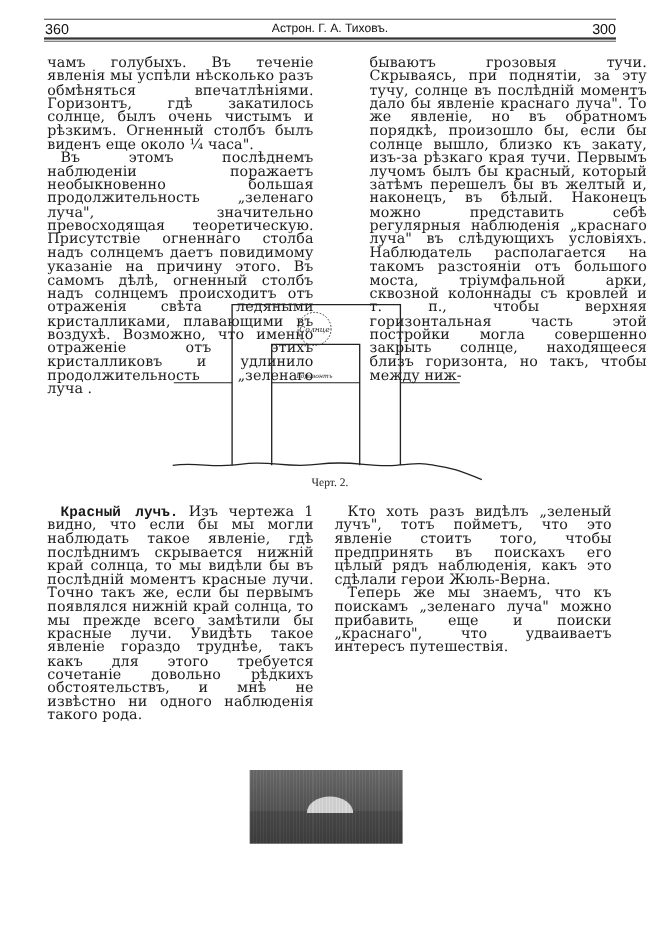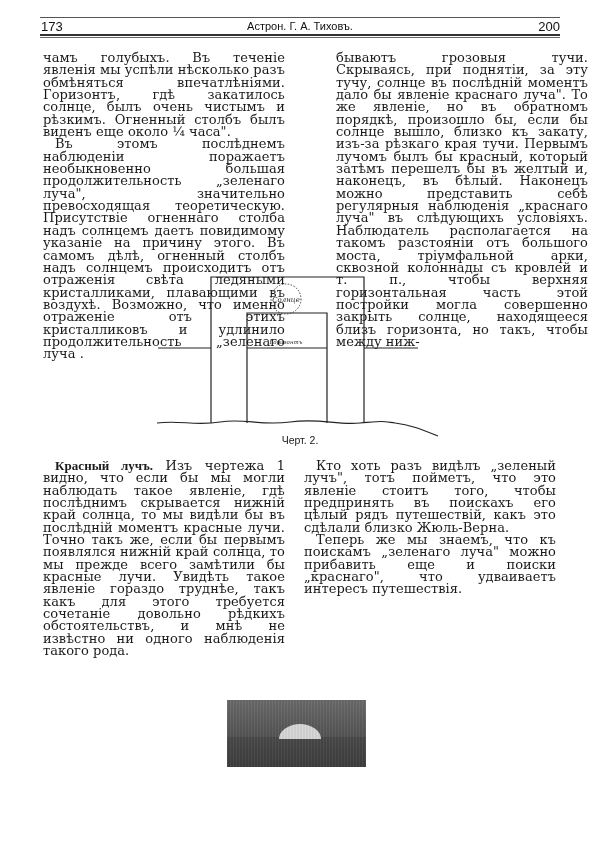--- a/index.html
+++ b/index.html
@@ -13,38 +13,38 @@
   .pn.left { left: 41px; }
   .pn.right { right: 40px; }
   .running-head { position: absolute; top: 20px; left: 0; width: 600px; text-align: center;
                   font-family: "Liberation Sans", sans-serif; font-size: 11px; color: #111; }
   .col { position: absolute; width: 242px; font-size: 13px; line-height: 12.35px;
          text-align: justify; letter-spacing: 0.05px; }
   .col.left { left: 43px; }
   .col.right { left: 304px; width: 252px; }
   .col p { margin: 0; }
   .col p.indent { text-indent: 12px; }
-  .col .run-in { font-family: Liberation Serif, serif; font-weight: bold; }
+  .col .run-in { font-family: Liberation Mono, monospace; font-weight: bold; }
   .figure { position: absolute; left: 150px; top: 270px; width: 300px; height: 180px; }
   .caption { position: absolute; top: 434px; left: 0; width: 600px; text-align: center;
-             font-family: Liberation Sans, sans-serif; font-size: 10.5px; }
+             font-family: Liberation Serif, serif; font-size: 10.5px; }
   .photo { position: absolute; left: 227px; top: 700px; width: 139px; height: 67px;
            background: linear-gradient(#6b6b6b, #555 55%, #4a4a4a 56%, #3e3e3e); }
   .photo .sun { position: absolute; left: 52px; top: 24px; width: 42px; height: 15px;
                 background: #d8d8d8; border-radius: 50% 50% 0 0 / 100% 100% 0 0; }
   .photo .grain { position: absolute; inset: 0;
                   background: repeating-linear-gradient(90deg, rgba(255,255,255,0.04) 0 1px, rgba(0,0,0,0.05) 1px 3px); }
 </style>
 </head>
 <body>
 
 <div class="rule r1"></div>
-<div class="pn left">173</div>
+<div class="pn left">360</div>
 <div class="running-head">Астрон. Г. А. Тиховъ.</div>
-<div class="pn right">200</div>
+<div class="pn right">300</div>
 <div class="rule r2"></div>
 <div class="rule r3"></div>
 
 <div class="col left" style="top:52px;">
   <p>чамъ голубыхъ. Въ теченіе явленія мы успѣли нѣсколько разъ обмѣняться впечатлѣніями. Горизонтъ, гдѣ закатилось солнце, былъ очень чистымъ и рѣзкимъ. Огненный столбъ былъ виденъ еще около ¼ часа".</p>
   <p class="indent">Въ этомъ послѣднемъ наблюденіи поражаетъ необыкновенно большая продолжительность „зеленаго луча", значительно превосходящая теоретическую. Присутствіе огненнаго столба надъ солнцемъ даетъ повидимому указаніе на причину этого. Въ самомъ дѣлѣ, огненный столбъ надъ солнцемъ происходитъ отъ отраженія свѣта ледяными кристалликами, плавающими въ воздухѣ. Возможно, что именно отраженіе отъ этихъ кристалликовъ и удлинило продолжительность „зеленаго луча .</p>
 </div>
 
 <div class="col right" style="top:52px;margin-left:32px;">
   <p>бываютъ грозовыя тучи. Скрываясь, при поднятіи, за эту тучу, солнце въ послѣдній моментъ дало бы явленіе краснаго луча". То же явленіе, но въ обратномъ порядкѣ, произошло бы, если бы солнце вышло, близко къ закату, изъ-за рѣзкаго края тучи. Первымъ лучомъ былъ бы красный, который затѣмъ перешелъ бы въ желтый и, наконецъ, въ бѣлый. Наконецъ можно представить себѣ регулярныя наблюденія „краснаго луча" въ слѣдующихъ условіяхъ. Наблюдатель располагается на такомъ разстояніи отъ большого моста, тріумфальной арки, сквозной колоннады съ кровлей и т. п., чтобы верхняя горизонтальная часть этой постройки могла совершенно закрыть солнце, находящееся близъ горизонта, но такъ, чтобы между ниж-</p>
@@ -69,20 +69,20 @@
     <path d="M7,153 C30,150 45,156 70,152 S110,156 140,152 S185,155 210,153 S230,151 245,153 S268,158 288,166" fill="none" stroke="#222" stroke-width="1.2"></path>
   </svg>
 </div>
 <div class="caption">Черт. 2.</div>
 
 <div class="col left" style="top:460px;">
   <p class="indent"><span class="run-in">Красный лучъ.</span> <span>Изъ чертежа 1 видно, что если бы мы могли наблюдать такое явленіе, гдѣ послѣднимъ скрывается нижній край солнца, то мы видѣли бы въ послѣдній моментъ красные лучи. Точно такъ же, если бы первымъ появлялся нижній край солнца, то мы прежде всего замѣтили бы красные лучи. Увидѣть такое явленіе гораздо труднѣе, такъ какъ для этого требуется сочетаніе довольно рѣдкихъ обстоятельствъ, и мнѣ не извѣстно ни одного наблюденія такого рода.</span></p>
 </div>
 
 <div class="col right" style="top:460px;">
-  <p class="indent">Кто хоть разъ видѣлъ „зеленый лучъ", тотъ пойметъ, что это явленіе стоитъ того, чтобы предпринять въ поискахъ его цѣлый рядъ путешествій, какъ это сдѣлали близко Жюль-Верна.</p>
+  <p class="indent">Кто хоть разъ видѣлъ „зеленый лучъ", тотъ пойметъ, что это явленіе стоитъ того, чтобы предпринять въ поискахъ его цѣлый рядъ наблюденія, какъ это сдѣлали герои Жюль-Верна.</p>
   <p class="indent">Теперь же мы знаемъ, что къ поискамъ „зеленаго луча" можно прибавить еще и поиски „краснаго", что удваиваетъ интересъ путешествія.</p>
 </div>
 
 <div class="photo">
   <div class="sun"></div>
   <div class="grain"></div>
 </div>
 
 </body></html>

